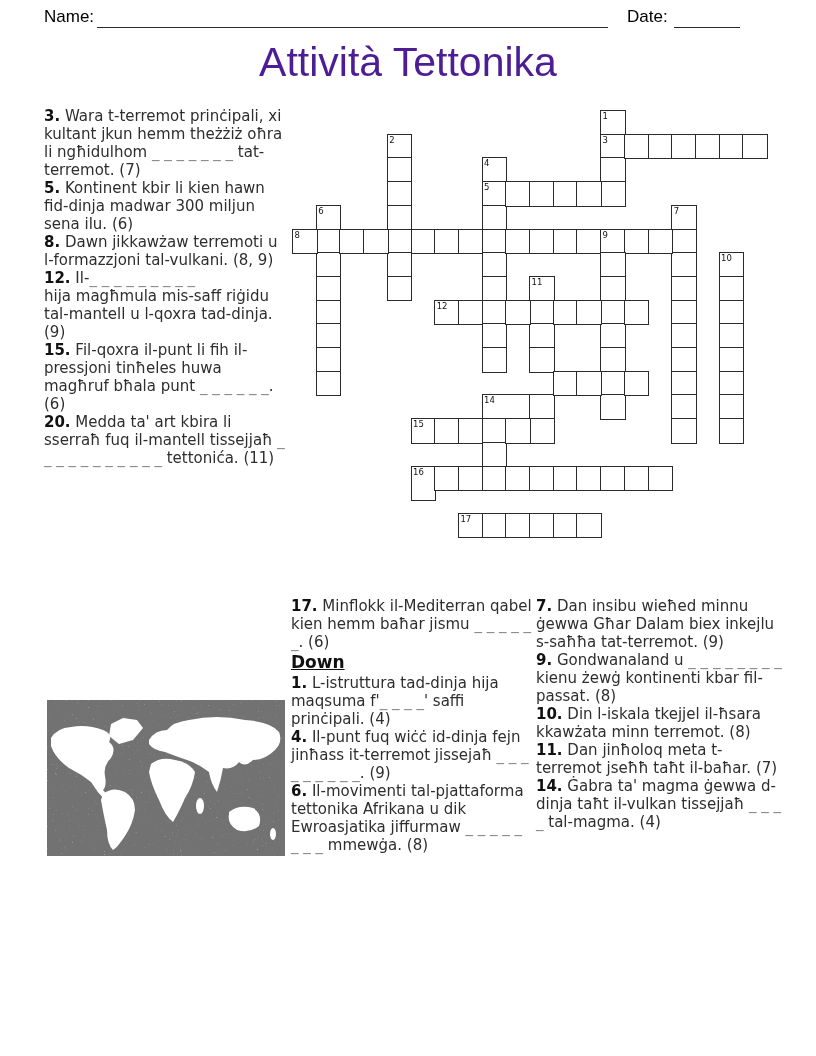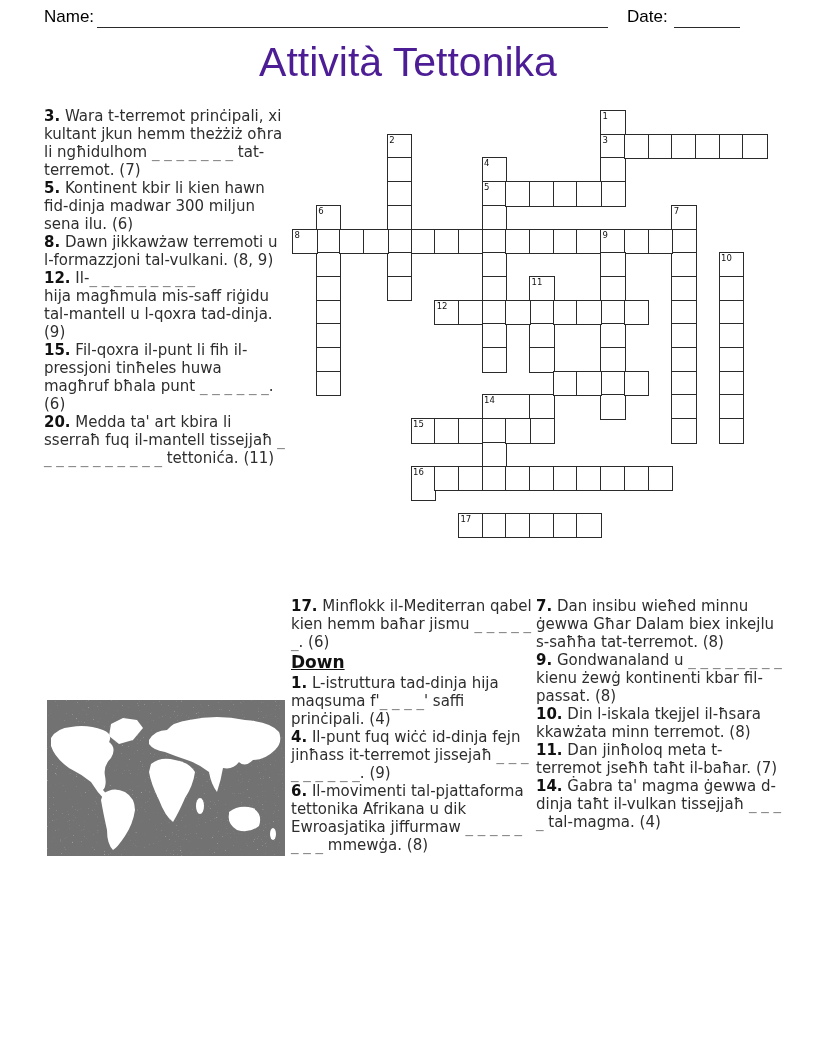--- a/index.html
+++ b/index.html
@@ -231,20 +231,20 @@
 
   <div class="clue-col" style="left:291px; top:597px; width:243px;">
     <p class="clue"><span class="clue-num">17.</span> <span class="clue-text">Minflokk il-Mediterran qabel kien hemm baħar jismu <span class="blank">_ _ _ _ _ _</span>. (6)</span></p>
     <div class="section-heading mid">Down</div>
     <p class="clue"><span class="clue-num">1.</span> <span class="clue-text">L-istruttura tad-dinja hija maqsuma f'<span class="blank">_ _ _ _</span>' saffi prinċipali. (4)</span></p>
     <p class="clue"><span class="clue-num">4.</span> <span class="clue-text">Il-punt fuq wiċċ id-dinja fejn jinħass it-terremot jissejaħ <span class="blank">_ _ _ _ _ _ _ _ _</span>. (9)</span></p>
     <p class="clue"><span class="clue-num">6.</span> <span class="clue-text">Il-movimenti tal-pjattaforma tettonika Afrikana u dik Ewroasjatika jiffurmaw <span class="blank">_ _ _ _ _ _ _ _</span> mmewġa. (8)</span></p>
   </div>
 
   <div class="clue-col" style="left:536px; top:597px; width:246px;">
-    <p class="clue"><span class="clue-num">7.</span> <span class="clue-text">Dan insibu wieħed minnu ġewwa Għar Dalam biex inkejlu s-saħħa tat-terremot. (8)</span></p>
+    <p class="clue"><span class="clue-num">7.</span> <span class="clue-text">Dan insibu wieħed minnu ġewwa Għar Dalam biex inkejlu s-saħħa tat-terremot. (9)</span></p>
     <p class="clue"><span class="clue-num">9.</span> <span class="clue-text">Gondwanaland u <span class="blank">_ _ _ _ _ _ _ _</span> kienu żewġ kontinenti kbar fil-passat. (8)</span></p>
     <p class="clue"><span class="clue-num">10.</span> <span class="clue-text">Din l-iskala tkejjel il-ħsara kkawżata minn terremot. (8)</span></p>
     <p class="clue"><span class="clue-num">11.</span> <span class="clue-text">Dan jinħoloq meta t-terremot jseħħ taħt il-baħar. (7)</span></p>
     <p class="clue"><span class="clue-num">14.</span> <span class="clue-text">Ġabra ta' magma ġewwa d-dinja taħt il-vulkan tissejjaħ <span class="blank">_ _ _ _</span> tal-magma. (4)</span></p>
   </div>
 
 </div>
 
 </body></html>

